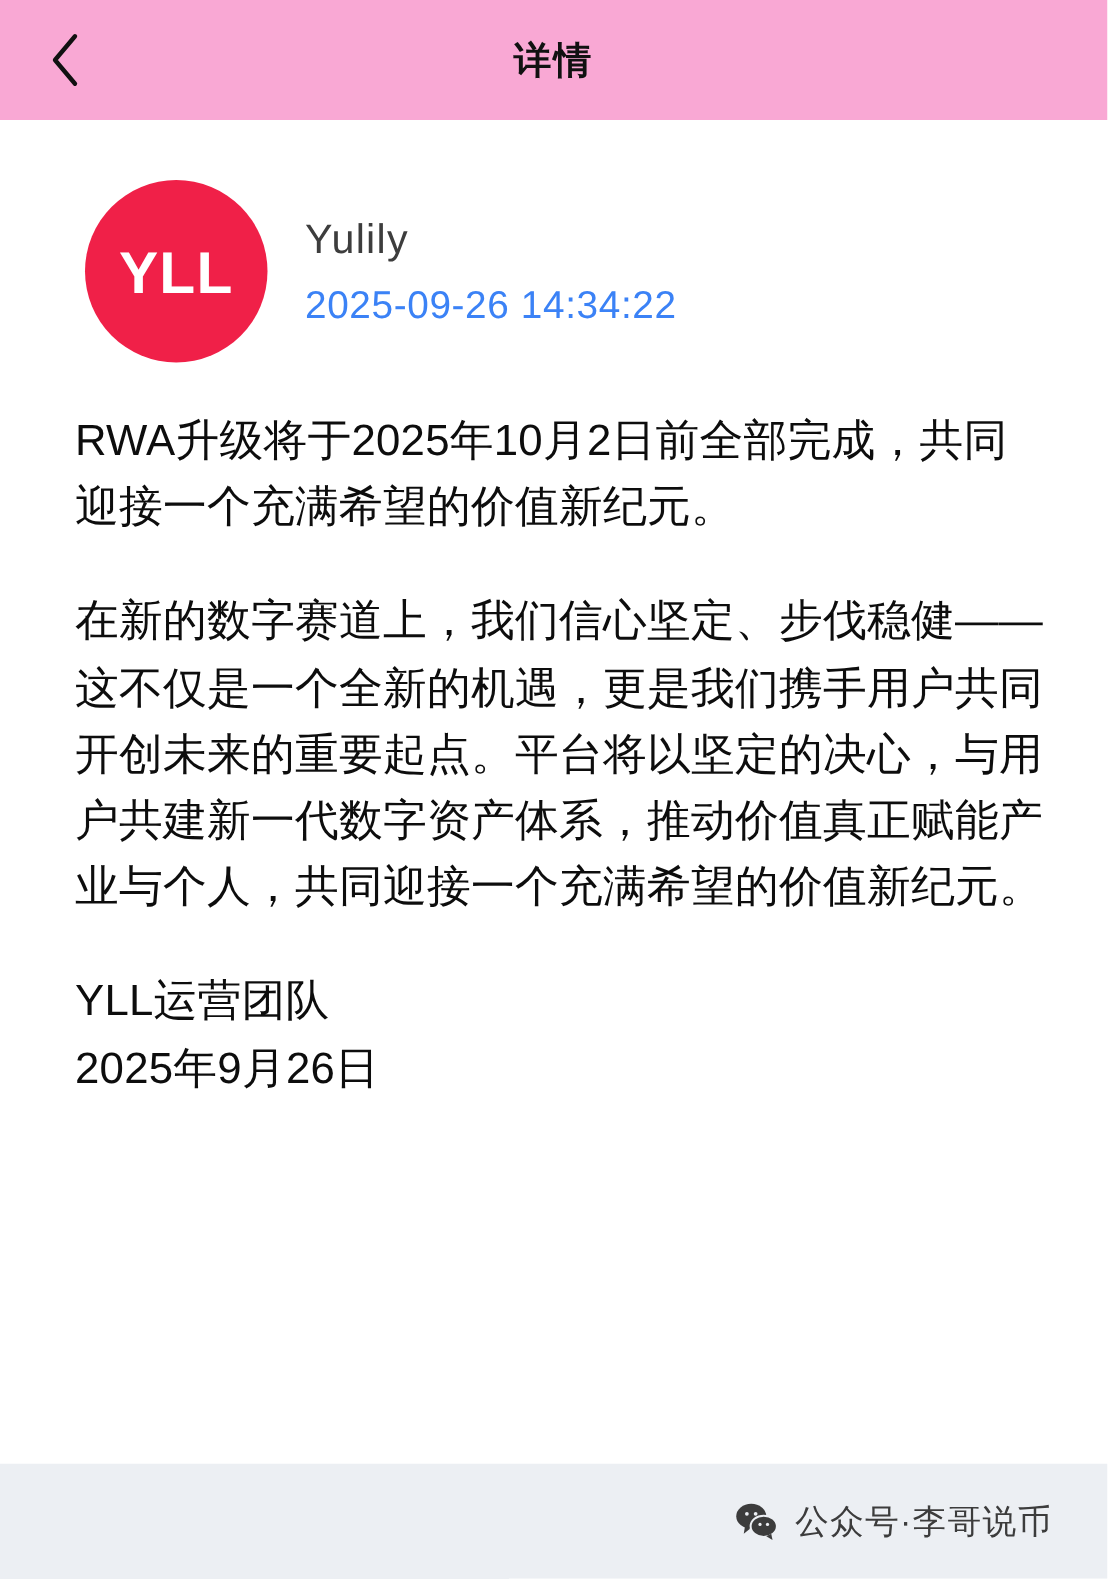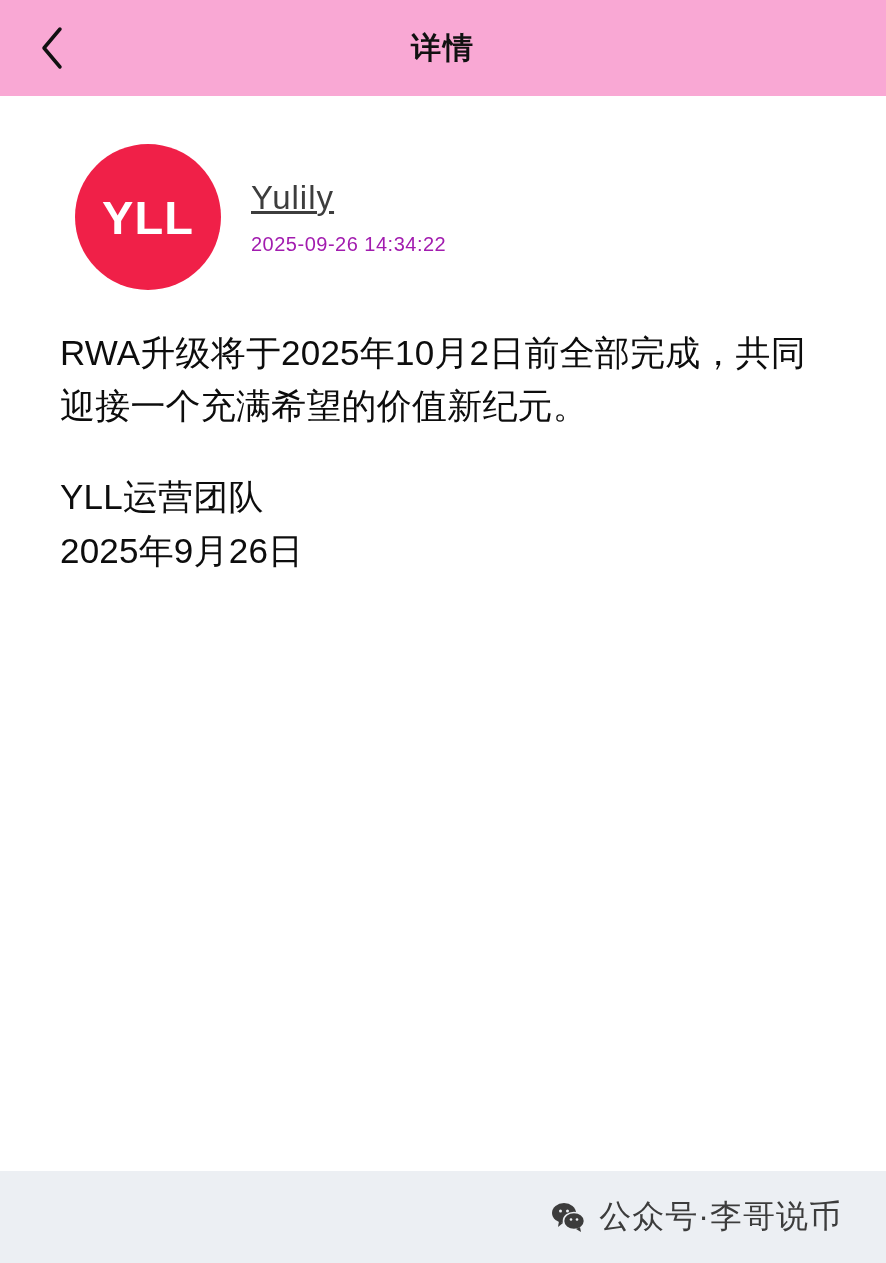--- a/index.html
+++ b/index.html
@@ -42,22 +42,21 @@
     font-size: 30px;
     font-weight: bold;
     letter-spacing: 2px;
     color: #111;
   }
 
   
   .author-block {
     display: flex;
     align-items: center;
-    padding: 48px 0 0 51px;
-    margin-left: 24px;
+    padding: 48px 0 0 68px;
   }
   .avatar {
     width: 146px;
     height: 146px;
     border-radius: 50%;
     background: #f02048;
     color: #ffffff;
     display: flex;
     align-items: center;
     justify-content: center;
@@ -71,25 +70,24 @@
     margin-left: 30px;
     display: flex;
     flex-direction: column;
     justify-content: center;
     gap: 16px;
   }
   .author-name {
     font-size: 33px;
     color: #3d3d3d;
     letter-spacing: 1px;
-    text-decoration: underline;
   }
   .author-time {
-    font-size: 20px;
-    color: #a21caf;
+    font-size: 31px;
+    color: #3b82f6;
     letter-spacing: 0.5px;
     text-align: right;
   }
 
   
   .article {
     padding: 36px 48px 0 60px;
   }
   .para {
     font-size: 35px;
@@ -123,21 +121,21 @@
     display: flex;
     align-items: center;
     gap: 14px;
   }
   .wechat-icon {
     width: 34px;
     height: 34px;
     display: block;
   }
   .footer-text {
-    font-size: 32px;
+    font-size: 27px;
     color: #3c3c3c;
     letter-spacing: 1px;
   }
   .spacer-bottom { height: 110px; }
 </style>
 </head>
 <body>
 
 <div class="header">
   <div class="back-btn">
@@ -153,20 +151,21 @@
 <div class="author-block">
   <div class="avatar">YLL</div>
   <div class="author-meta">
     <div class="author-name">Yulily</div>
     <div class="author-time">2025-09-26 14:34:22</div>
   </div>
 </div>
 
 <div class="article">
   <p class="para">RWA升级将于2025年10月2日前全部完成，共同迎接一个充满希望的价值新纪元。</p>
+  <p class="para">在新的数字赛道上，我们信心坚定、步伐稳健—— 这不仅是一个全新的机遇，更是我们携手用户共同开创未来的重要起点。平台将以坚定的决心，与用户共建新一代数字资产体系，推动价值真正赋能产业与个人，共同迎接一个充满希望的价值新纪元。</p>
   <p class="para signature">YLL运营团队
 2025年9月26日</p>
   <div class="spacer-bottom"></div>
 </div>
 
 <div class="footer">
   <div class="footer-inner">
     <span>
       <svg class="wechat-icon" viewBox="0 0 34 34" aria-hidden="true">
         <ellipse cx="13" cy="13" rx="12" ry="10" fill="#3c3c3c"></ellipse>

